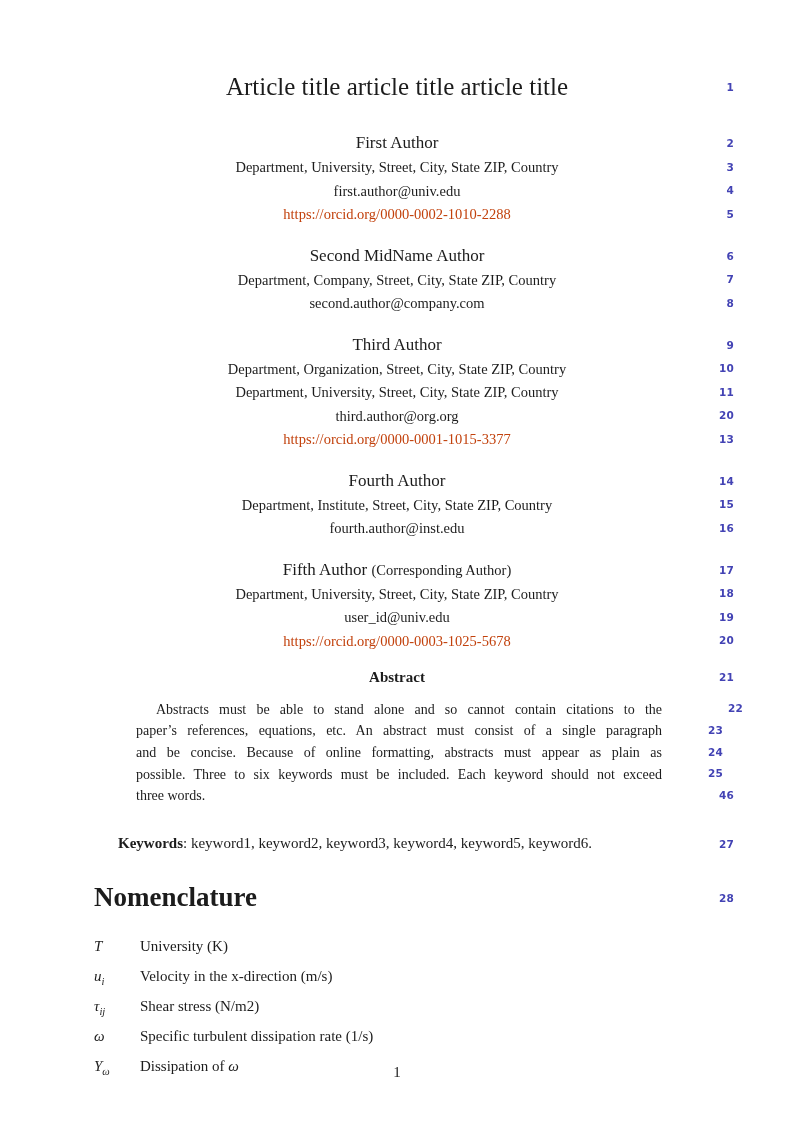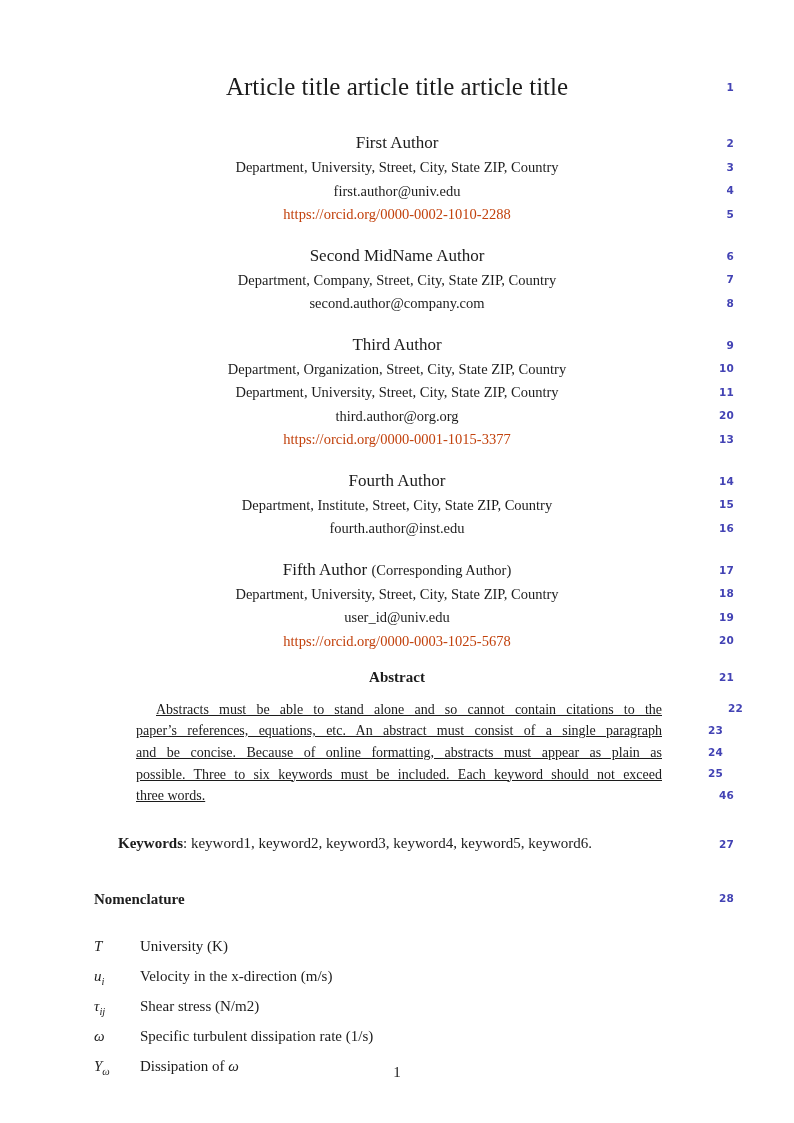--- a/index.html
+++ b/index.html
@@ -74,21 +74,20 @@
     line-height: 21.5px;
   }
   .abstract { margin-top: 10px; }
   .abstract .row {
     padding-left: 42px;
     padding-right: 38px;
     font-size: 14px;
     line-height: 21.7px;
     text-align: justify;
     text-align-last: justify;
-    text-decoration: underline;
   }
   .abstract .row.first-line { text-indent: 20px; }
   .abstract .row.last-line {
     text-align: left;
     text-align-last: auto;
   }
   .keywords-row {
     margin-top: 26px;
     padding-left: 24px;
     font-size: 15px;
@@ -99,21 +98,21 @@
   .section-heading-row {
     margin-top: 28px;
     font-size: 21.5px;
     font-weight: bold;
     line-height: 30px;
     text-align: left;
   }
   .section-heading-row h2 {
     margin: 0;
     display: inline;
-    font-size: 15px;
+    font-size: 27px;
     font-weight: bold;
   }
   .nomenclature-list { margin-top: 20px; }
   .nom-row {
     display: flex;
     font-size: 15px;
     line-height: 24px;
   }
   .nom-symbol {
     width: 46px;

